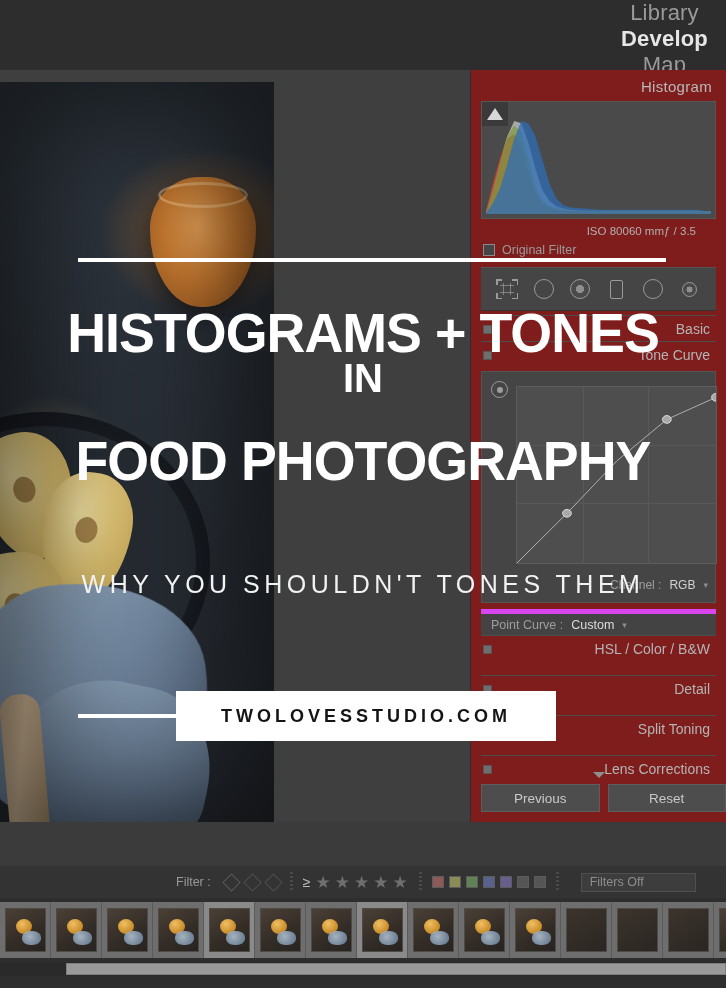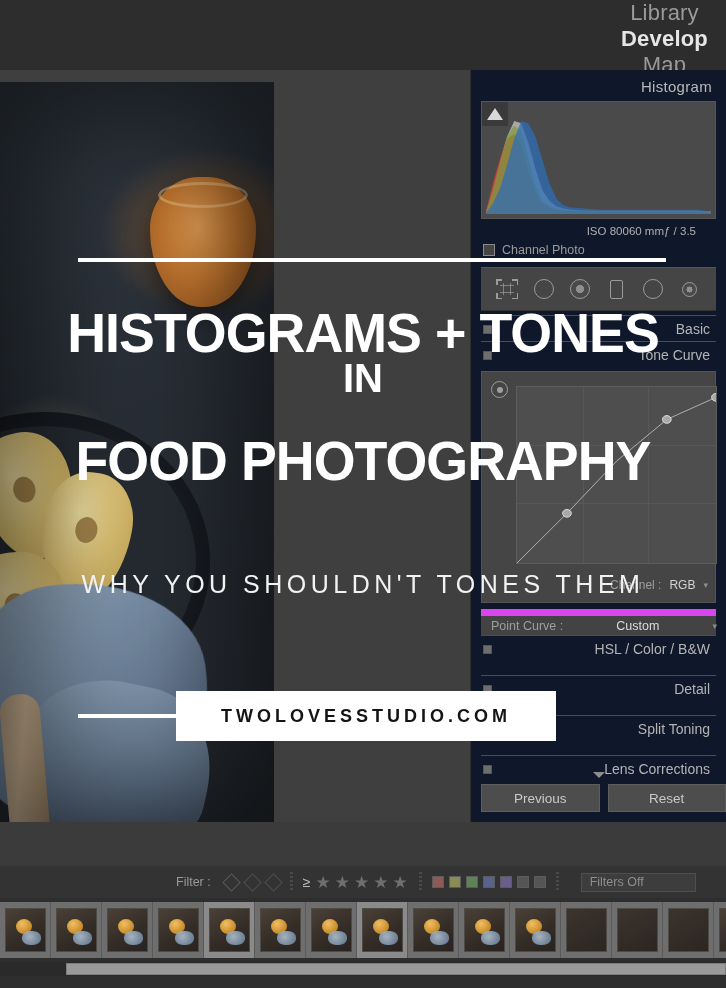--- a/index.html
+++ b/index.html
@@ -68,21 +68,21 @@
     background:linear-gradient(160deg,#8ba1b7 0%, #61748b 60%, #3d4b5c 100%);
     border-radius:50% 40% 55% 45% / 45% 55% 40% 60%; transform:rotate(12deg); }
   
   .spoon { position:absolute; left:6px; top:612px; width:40px; height:175px;
     background:linear-gradient(100deg,#b9a184 0%, #cdb595 40%, #8e7757 100%);
     border-radius:18px; transform:rotate(-5deg); }
   .photo .vig { position:absolute; inset:0; box-shadow:inset 0 0 120px 40px rgba(0,0,0,.55); }
 
   
   .rightpanel { position:absolute; left:470px; top:70px; width:256px; height:752px;
-    background:#0f172a; border-left:1px solid #2e2e2e; }
+    background:#7f1d1d; border-left:1px solid #2e2e2e; }
 
   .panel-title { text-align:right; color:#b9b9b9; font-size:15px;
     padding:8px 14px 6px 0; letter-spacing:.3px; }
 
   .histo-box { margin:0 10px; height:118px; background:#4a4a4a; position:relative;
     border:1px solid #565656; }
   .histo-plot { position:absolute; inset:4px; overflow:hidden; }
   .clip-tri { position:absolute; left:0; top:0; width:26px; height:24px;
     background:#3a3a3a; display:flex; align-items:center; justify-content:center; z-index:4;}
   .clip-tri i { display:block; width:0;height:0;border-left:8px solid transparent;
@@ -120,21 +120,21 @@
   .curve-grid { position:absolute; left:34px; top:14px; right:-2px; bottom:38px;
     background:#4e4e4e; border:1px solid #5d5d5d; }
   .curve-grid .gl { position:absolute; background:#585858; }
   .channel-row { position:absolute; right:8px; bottom:10px; color:#9e9e9e; font-size:12px;
     display:flex; align-items:center; gap:8px; }
   .channel-row .val { color:#d2d2d2; }
   .dd { color:#8d8d8d; font-size:9px; letter-spacing:-1px; }
 
   .pointcurve { margin:6px 10px 0 10px; height:26px; background:#434343;
     display:flex; align-items:center; gap:8px; padding-left:10px;
-    color:#9e9e9e; font-size:12.5px; border-top:7px solid #d946ef;justify-content:space-between; }
+    color:#9e9e9e; font-size:12.5px; border-top:5px solid #d946ef; }
   .pointcurve .val { color:#dcdcdc; }
 
   .btnrow { position:absolute; left:10px; right:0px; bottom:10px; display:flex; gap:8px; }
   .btn { flex:1; height:28px; background:#4d4d4d; border:1px solid #5e5e5e;
     color:#c9c9c9; font-size:13.5px; display:flex; align-items:center; justify-content:center; }
   .panel-caret { position:absolute; left:50%; bottom:44px; margin-left:-6px;
     width:0;height:0;border-left:6px solid transparent;border-right:6px solid transparent;
     border-top:6px solid #8e8e8e; }
 
   
@@ -256,21 +256,21 @@
 
     <div class="exif">
       <span>ISO 800</span>
       <span>60 mm</span>
       <span>ƒ / 3.5</span>
       <span style="width:14px"></span>
     </div>
 
     <div class="origphoto">
       <span class="chk"></span>
-      <span>Channel Photo</span>
+      <span>Original Filter</span>
     </div>
 
     <div class="toolstrip">
       <div class="tool">
         <div class="grid-ico">
           <span style="left:0;top:0;width:6px;height:1.5px"></span>
           <span style="left:0;top:0;width:1.5px;height:6px"></span>
           <span style="right:0;top:0;width:6px;height:1.5px"></span>
           <span style="right:0;top:0;width:1.5px;height:6px"></span>
           <span style="left:0;bottom:0;width:6px;height:1.5px"></span>

